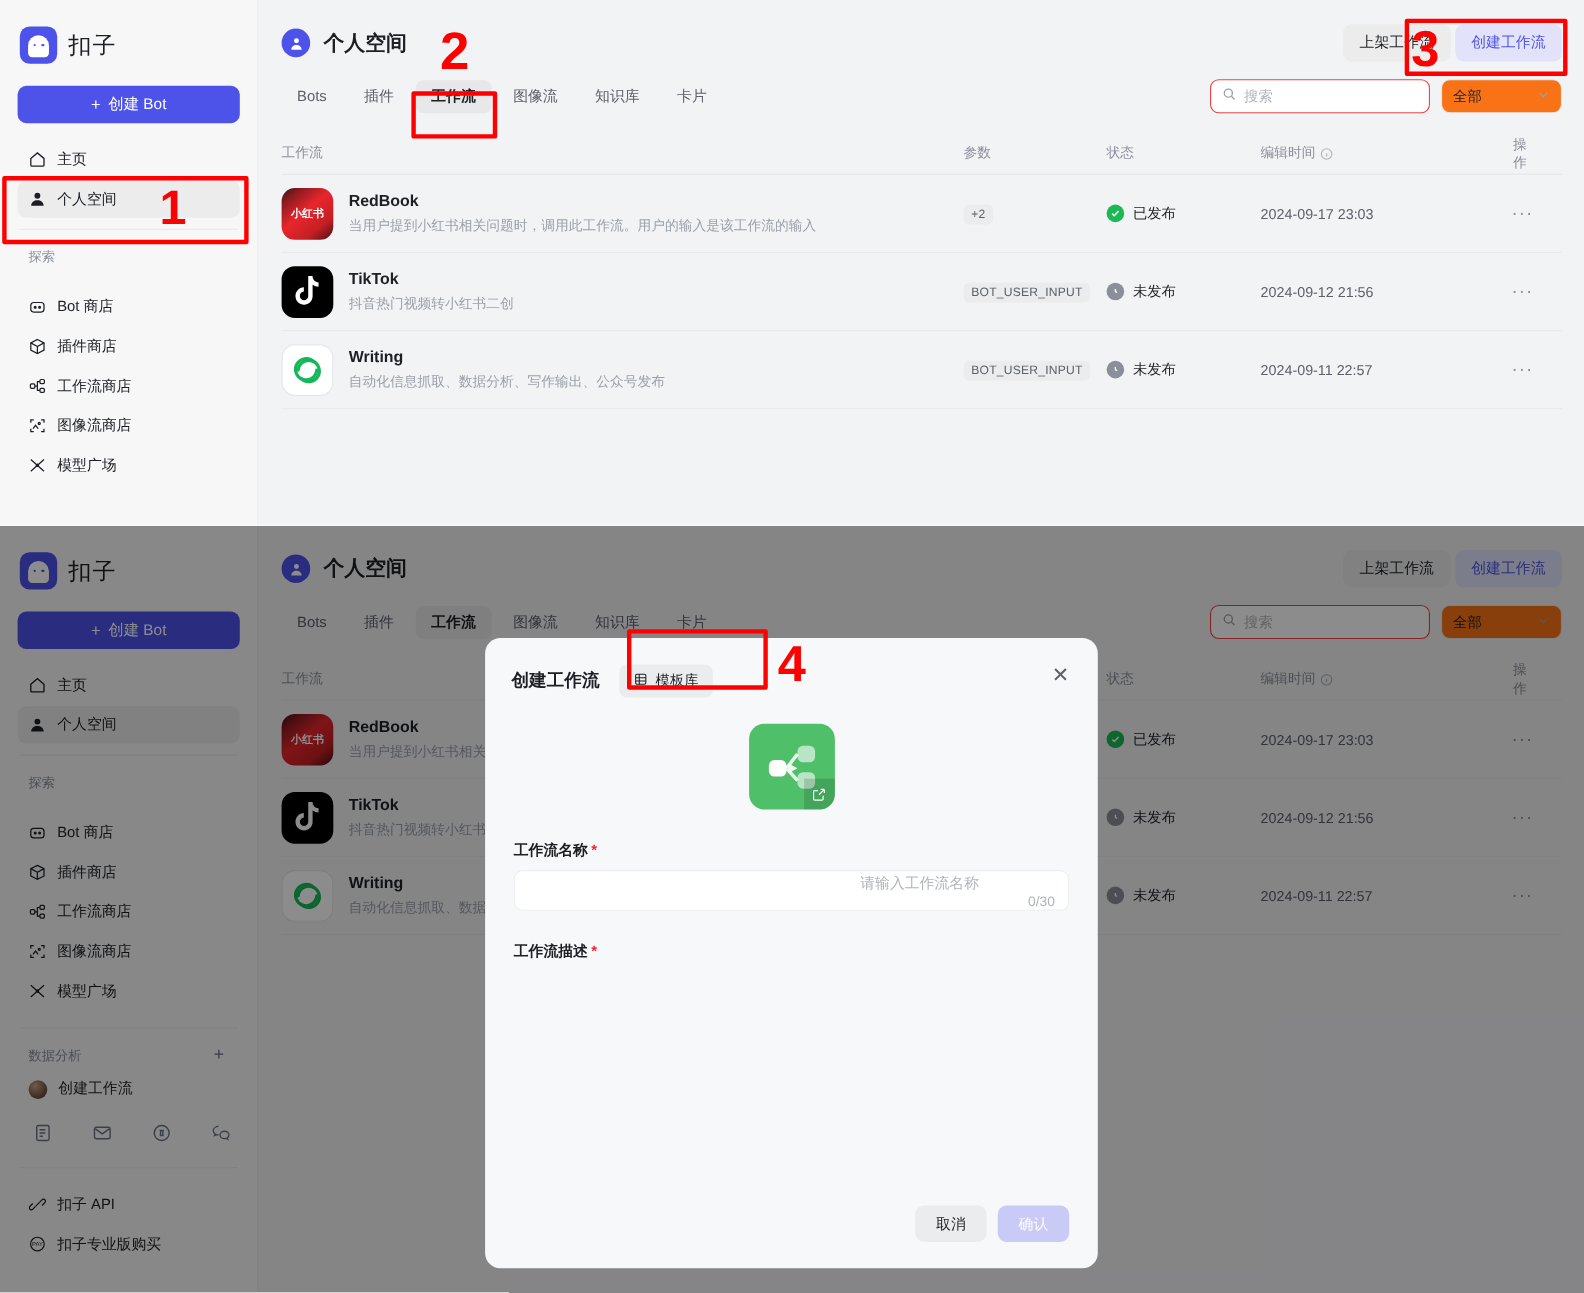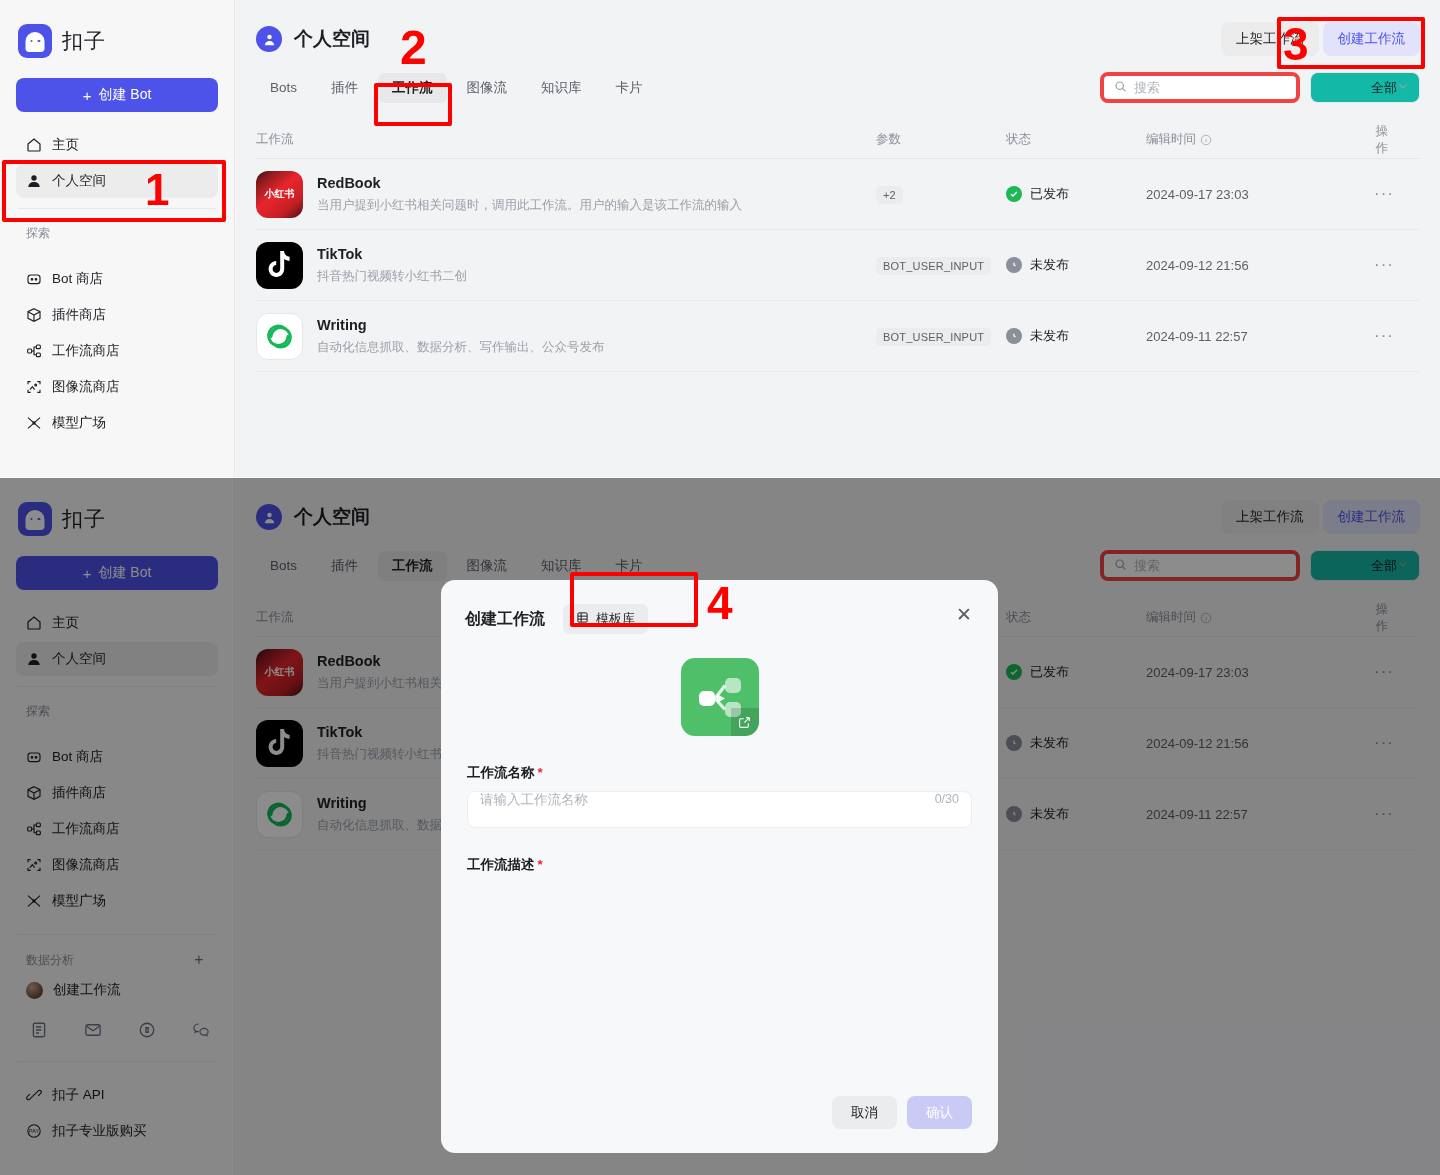--- a/index.html
+++ b/index.html
@@ -105,32 +105,32 @@
   .tabs { display: flex; align-items: center; gap: 6px; }
   .tab {
     height: 30px; padding: 0 14px; border-radius: 7px; border: none;
     background: transparent; color: #5c6068; font-size: 13.5px;
     font-family: inherit; cursor: pointer; display: flex; align-items: center;
   }
   .tab.active { background: #e8e8ea; color: #1c1f23; font-weight: bold; }
 
   .filters { display: flex; align-items: center; gap: 10px; }
   .search-box {
-    width: 200px; height: 31px; background: #fff; border: 4px solid #ef4444;
+    width: 200px; height: 31px; background: #fff; border: 1px solid #ef4444;
     border-radius: 8px; display: flex; align-items: center; gap: 7px; padding: 0 10px;
   }
   .search-box svg { flex: none; color: #9aa0a8; }
   .search-box input {
     border: none; outline: none; background: transparent; width: 100%;
     font-size: 13px; font-family: inherit; color: #1c1f23;
   }
   .search-box input::placeholder { color: #b0b4bb; }
   .select-box {
-    width: 110px; height: 31px; background: #14b8a6; border: 1px solid #e6e7e9;
-    border-radius: 8px; display: flex; align-items: center; justify-content: flex-end;
+    width: 110px; height: 31px; background: #f97316; border: 1px solid #e6e7e9;
+    border-radius: 8px; display: flex; align-items: center; justify-content: space-between;
     padding: 0 10px; font-size: 13px; color: #1c1f23; cursor: pointer;
   }
   .chev { color: #9aa0a8; }
 
   
   .table { margin-top: 18px; }
   .thead, .trow {
     display: grid;
     grid-template-columns: 620px 130px 140px 225px 1fr;
     align-items: center;
@@ -204,21 +204,21 @@
   }
   .wf-big-icon .edit-corner {
     position: absolute; right: 0; bottom: 0; width: 28px; height: 28px;
     background: rgba(0,0,0,0.14); border-radius: 0 0 14px 0;
     display: flex; align-items: center; justify-content: center; color: #fff;
   }
   .field-label { font-size: 13.5px; font-weight: bold; color: #1c1f23; margin: 28px 0 9px; }
   .req { color: #f5222d; margin-left: 3px; }
   .text-input {
     height: 37px; background: #fff; border: 1px solid #eceef1; border-radius: 8px;
-    display: flex; align-items: flex-start; padding: 0 12px;
+    display: flex; align-items: flex-end; padding: 0 12px; flex-direction: column;
   }
   .text-input input {
     border: none; outline: none; background: transparent; flex: 1;
     font-size: 13.5px; font-family: inherit; color: #1c1f23;
   }
   .text-input input::placeholder { color: #b0b4bb; }
   .counter { font-size: 12.5px; color: #b0b4bb; flex: none; }
   .textarea-wrap {
     height: 113px; background: #fff; border: 1px solid #eceef1; border-radius: 8px;
     position: relative; padding: 10px 12px;

